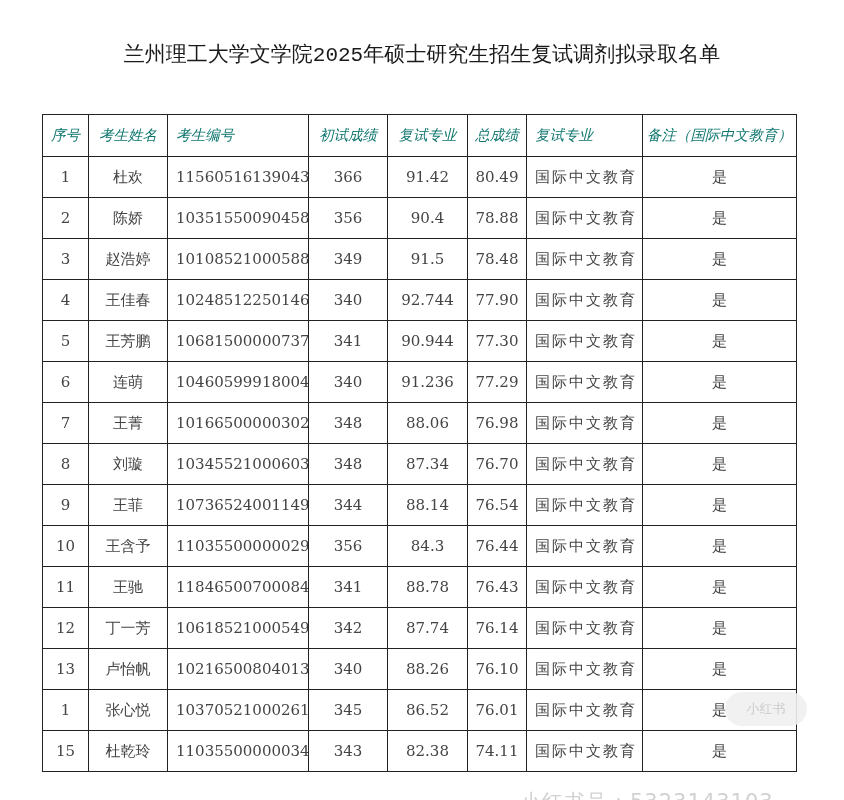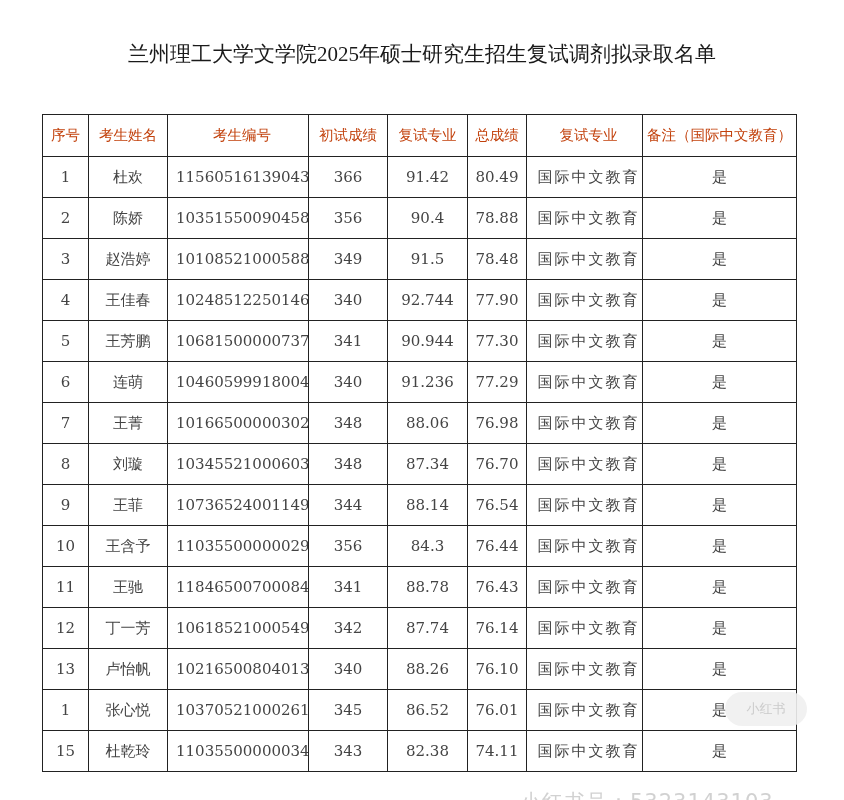--- a/index.html
+++ b/index.html
@@ -4,21 +4,21 @@
 <style>
   html, body { margin: 0; padding: 0; background: #ffffff; }
   body {
     width: 844px; height: 800px; position: relative; overflow: hidden;
     font-family: "DejaVu Serif", "Liberation Serif", serif;
     color: #333333;
   }
   .title {
     position: absolute; left: 0; top: 40px; width: 844px;
     text-align: center;
-    font-family: Liberation Serif, serif;
+    font-family: Liberation Mono, monospace;
     font-size: 21px; color: #1a1a1a; letter-spacing: 0px;
   }
   table.roster {
     position: absolute; left: 42px; top: 114px;
     border-collapse: collapse;
     table-layout: fixed;
     width: 754px;
   }
   table.roster th, table.roster td {
     border: 1.6px solid #222222;
@@ -26,24 +26,24 @@
     padding: 0;
     font-weight: normal;
     font-size: 15px;
     color: #444444;
     white-space: nowrap;
     overflow: hidden;
   }
   table.roster th {
     height: 41px;
     font-family: "DejaVu Sans", "Liberation Sans", sans-serif;
-    font-size: 14.5px; color: #c2410c;
+    font-size: 14.5px; color: #0f766e; font-style: italic;
   }
   .c-center { text-align: center; }
-  .c-left { text-align: center; padding-left: 8px !important; }
+  .c-left { text-align: left; padding-left: 8px !important; }
   .num { font-family: "DejaVu Serif", "Liberation Serif", serif; font-size: 15px; }
   .major { font-family: Liberation Mono, monospace; letter-spacing: 2px; }
   .watermark-badge {
     position: absolute; left: 725px; top: 692px; width: 82px; height: 34px;
     border-radius: 17px; background: rgba(240,240,240,0.9);
     color: rgba(200,200,200,0.95);
     font-family: "DejaVu Sans", sans-serif; font-size: 13px; font-weight: normal;
     display: flex; align-items: center; justify-content: center;
   }
   .watermark-text {

